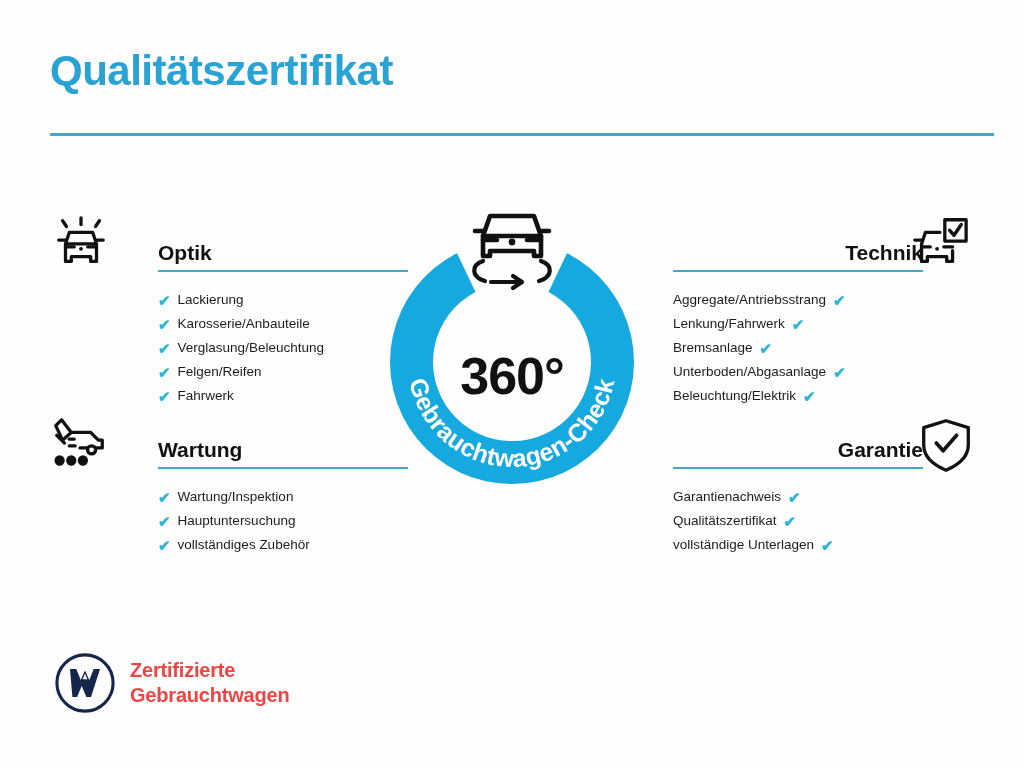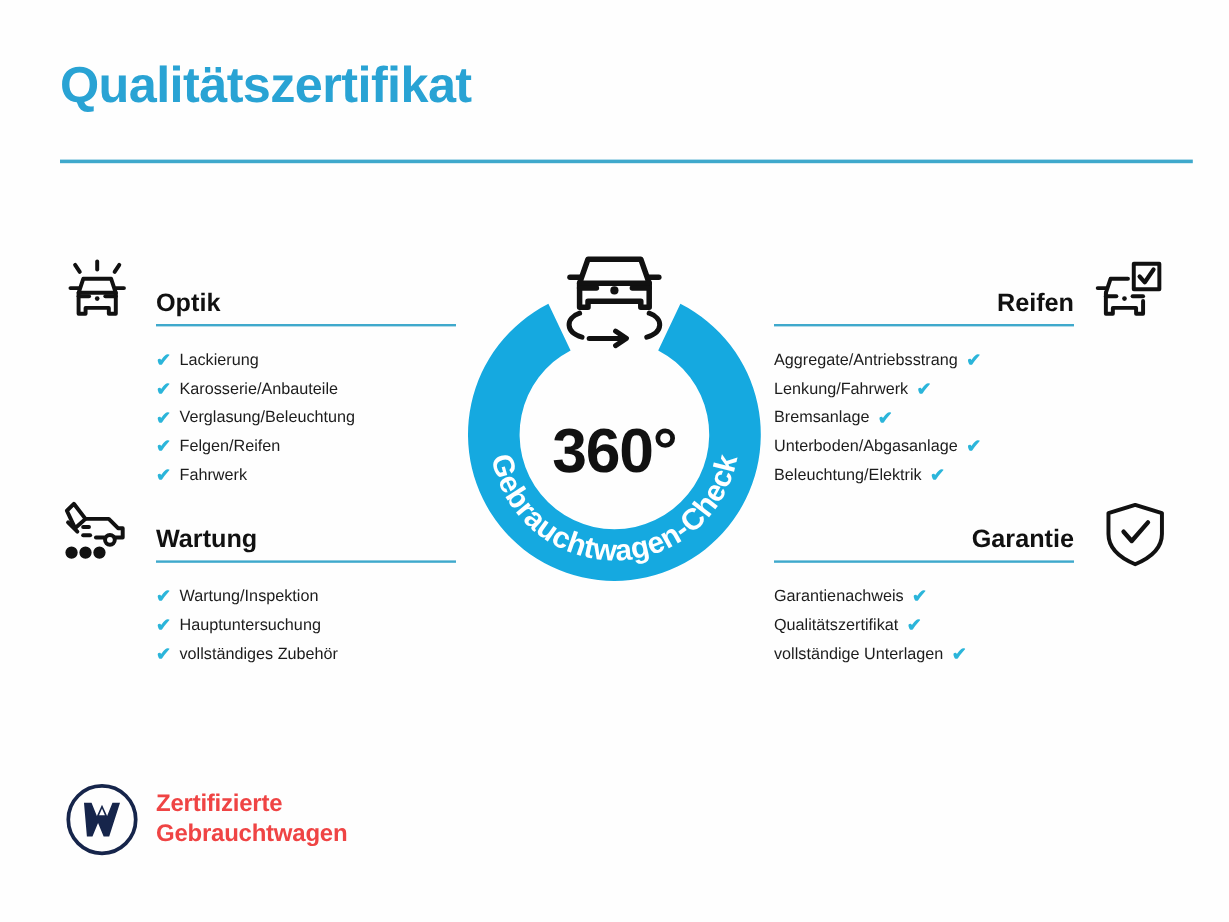--- a/index.html
+++ b/index.html
@@ -37,20 +37,21 @@
     left: 50px;
     top: 133px;
     width: 944px;
     height: 3px;
     background: #3fa9cc;
   }
 
   
   .section {
     position: absolute;
+    margin-left: 28px;
   }
   .section .sec-head {
     position: relative;
     height: 34px;
   }
   .sec-title {
     font-size: 21px;
     font-weight: bold;
     color: #111111;
     line-height: 26px;
@@ -236,21 +237,21 @@
       <path d="M7 29 L14 29"></path>
       <path d="M14 36 L23 36"></path>
       <path d="M37 36 L46 36"></path>
       <circle cx="30" cy="38" r="2" fill="#111" stroke="none"></circle>
       <rect x="38" y="8" width="22" height="22"></rect>
       <path d="M43 19 L47.5 24 L55 13" stroke-width="3.6"></path>
     </svg>
   </div>
   <div class="section right-col" style="left:645px; top:240px; width:250px;">
     <div class="sec-head">
-      <div class="sec-title">Reifen</div>
+      <div class="sec-title">Technik</div>
       <div class="sec-rule"></div>
     </div>
     <ul class="sec-list">
       <li>
           <span>Aggregate/Antriebsstrang</span>
           <span class="check">✔</span>
         </li>
       <li>
           <span>Lenkung/Fahrwerk</span>
           <span class="check">✔</span>

